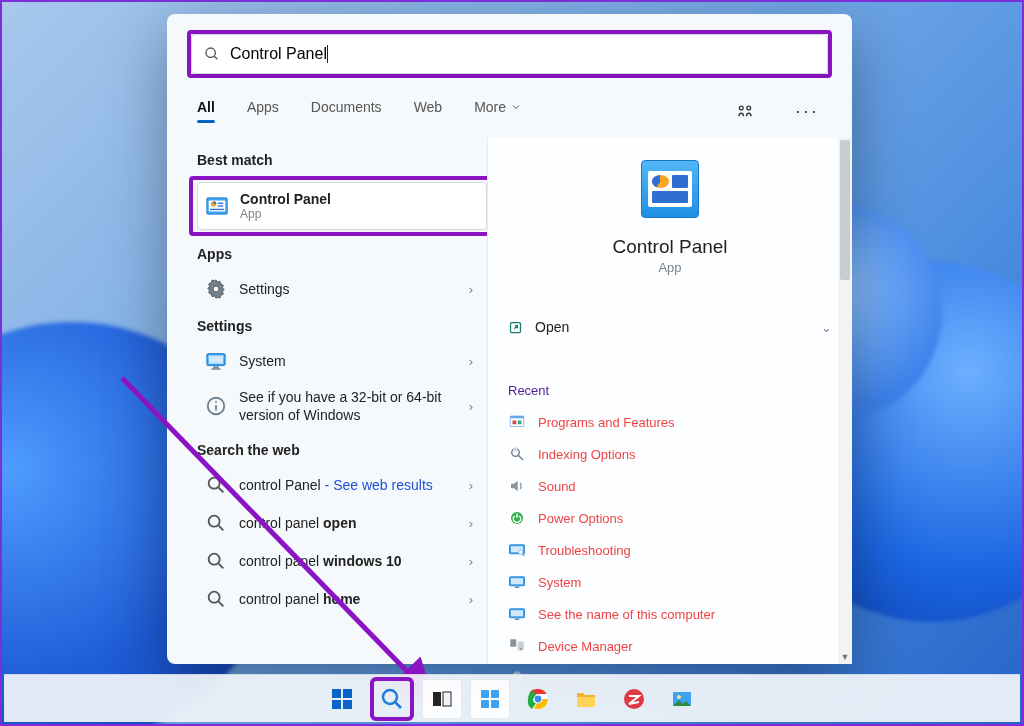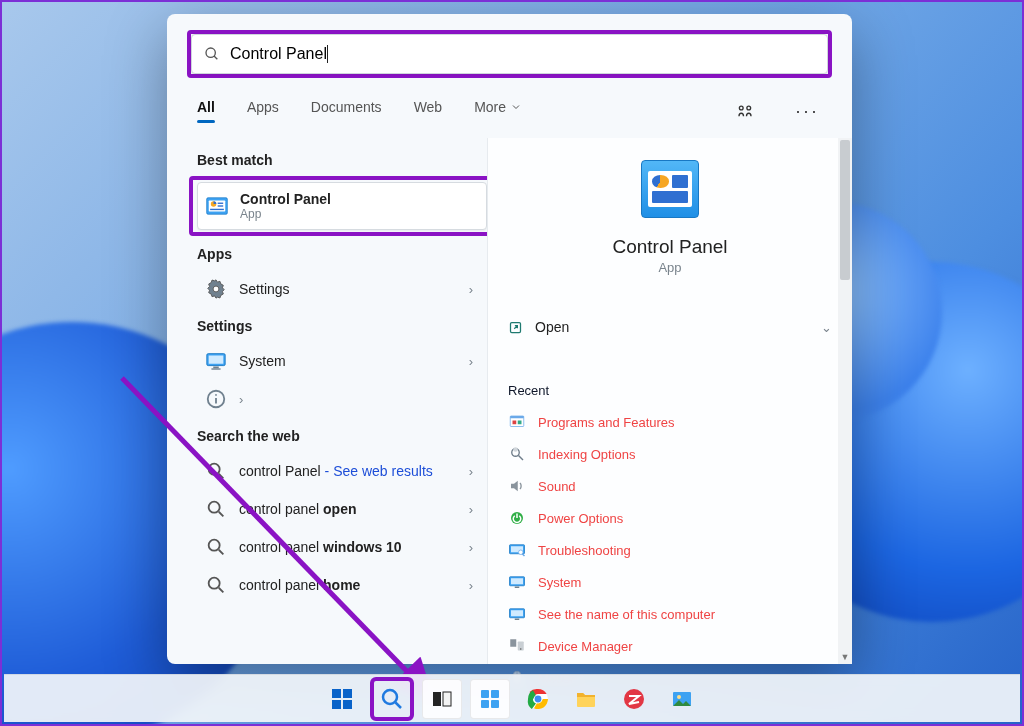--- a/index.html
+++ b/index.html
@@ -64,21 +64,21 @@
   .cp-icon-lg .c1{background:conic-gradient(#f6a623 0 60%, #2f6fd1 0 100%);border-radius:50%;}
   .cp-icon-lg .bar{background:#2f6fd1;border-radius:1px;}
   .hero-title{font-size:19px;color:#222;margin-top:18px;}
   .hero-sub{font-size:13px;color:#7a848d;margin-top:2px;}
 
   .divider{height:1px;background:#e5e9ed;margin:14px 18px 0;}
   .open-row{display:flex;align-items:center;padding:16px 20px;cursor:pointer;font-size:14px;color:#222;position:relative;}
   .open-row svg{width:15px;height:15px;stroke:#1f7a70;fill:none;stroke-width:2;margin-right:12px;}
   .open-row .dd{position:absolute;right:20px;color:#7a848d;font-size:13px;}
 
-  .recent-label{font-size:13px;color:#0f172a;padding:18px 20px 8px;}
+  .recent-label{font-size:13px;color:#4c1d95;padding:18px 20px 8px;}
   .recent-list{display:flex;flex-direction:column;padding:0 6px 10px;}
   .recent-item{display:flex;align-items:center;gap:12px;padding:7px 14px;cursor:pointer;font-size:13px;color:#ef4444;border-radius:4px;}
   .recent-item .ri{width:18px;height:18px;flex:none;display:flex;align-items:center;justify-content:center;}
   .recent-item .ri svg{width:18px;height:18px;}
 
   
   .taskbar{position:absolute;left:2px;right:2px;bottom:2px;height:48px;background:rgba(243,246,250,.92);border-top:1px solid rgba(0,0,0,.08);display:flex;align-items:center;justify-content:center;gap:8px;backdrop-filter:blur(6px);}
   .tb-item{width:40px;height:40px;border-radius:4px;display:flex;align-items:center;justify-content:center;cursor:pointer;}
   .tb-item.open{background:rgba(255,255,255,.85);box-shadow:inset 0 0 0 1px rgba(0,0,0,.08);}
   .tb-item svg{width:24px;height:24px;}
@@ -189,20 +189,23 @@
         <div class="chev">›</div>
       </div>
       <div class="result">
         <div class="icon">
           <svg viewBox="0 0 24 24" fill="none" stroke="#70818f" stroke-width="2">
               <circle cx="12" cy="12" r="9"></circle>
               <line x1="12" y1="11" x2="12" y2="17"></line>
               <circle cx="12" cy="7.5" r="1" fill="#70818f" stroke="none"></circle>
             </svg>
         </div>
+        <div class="txts">
+            <div class="title" style="line-height:1.3">See if you have a 32-bit or 64-bit version of Windows</div>
+          </div>
         <div class="chev">›</div>
       </div>
 
       <div class="sec-label">Search the web</div>
       <div class="result">
         <div class="icon mag">
             <svg viewBox="0 0 24 24">
               <circle cx="10" cy="10" r="6"></circle>
               <line x1="20" y1="20" x2="15" y2="15"></line>
             </svg>

